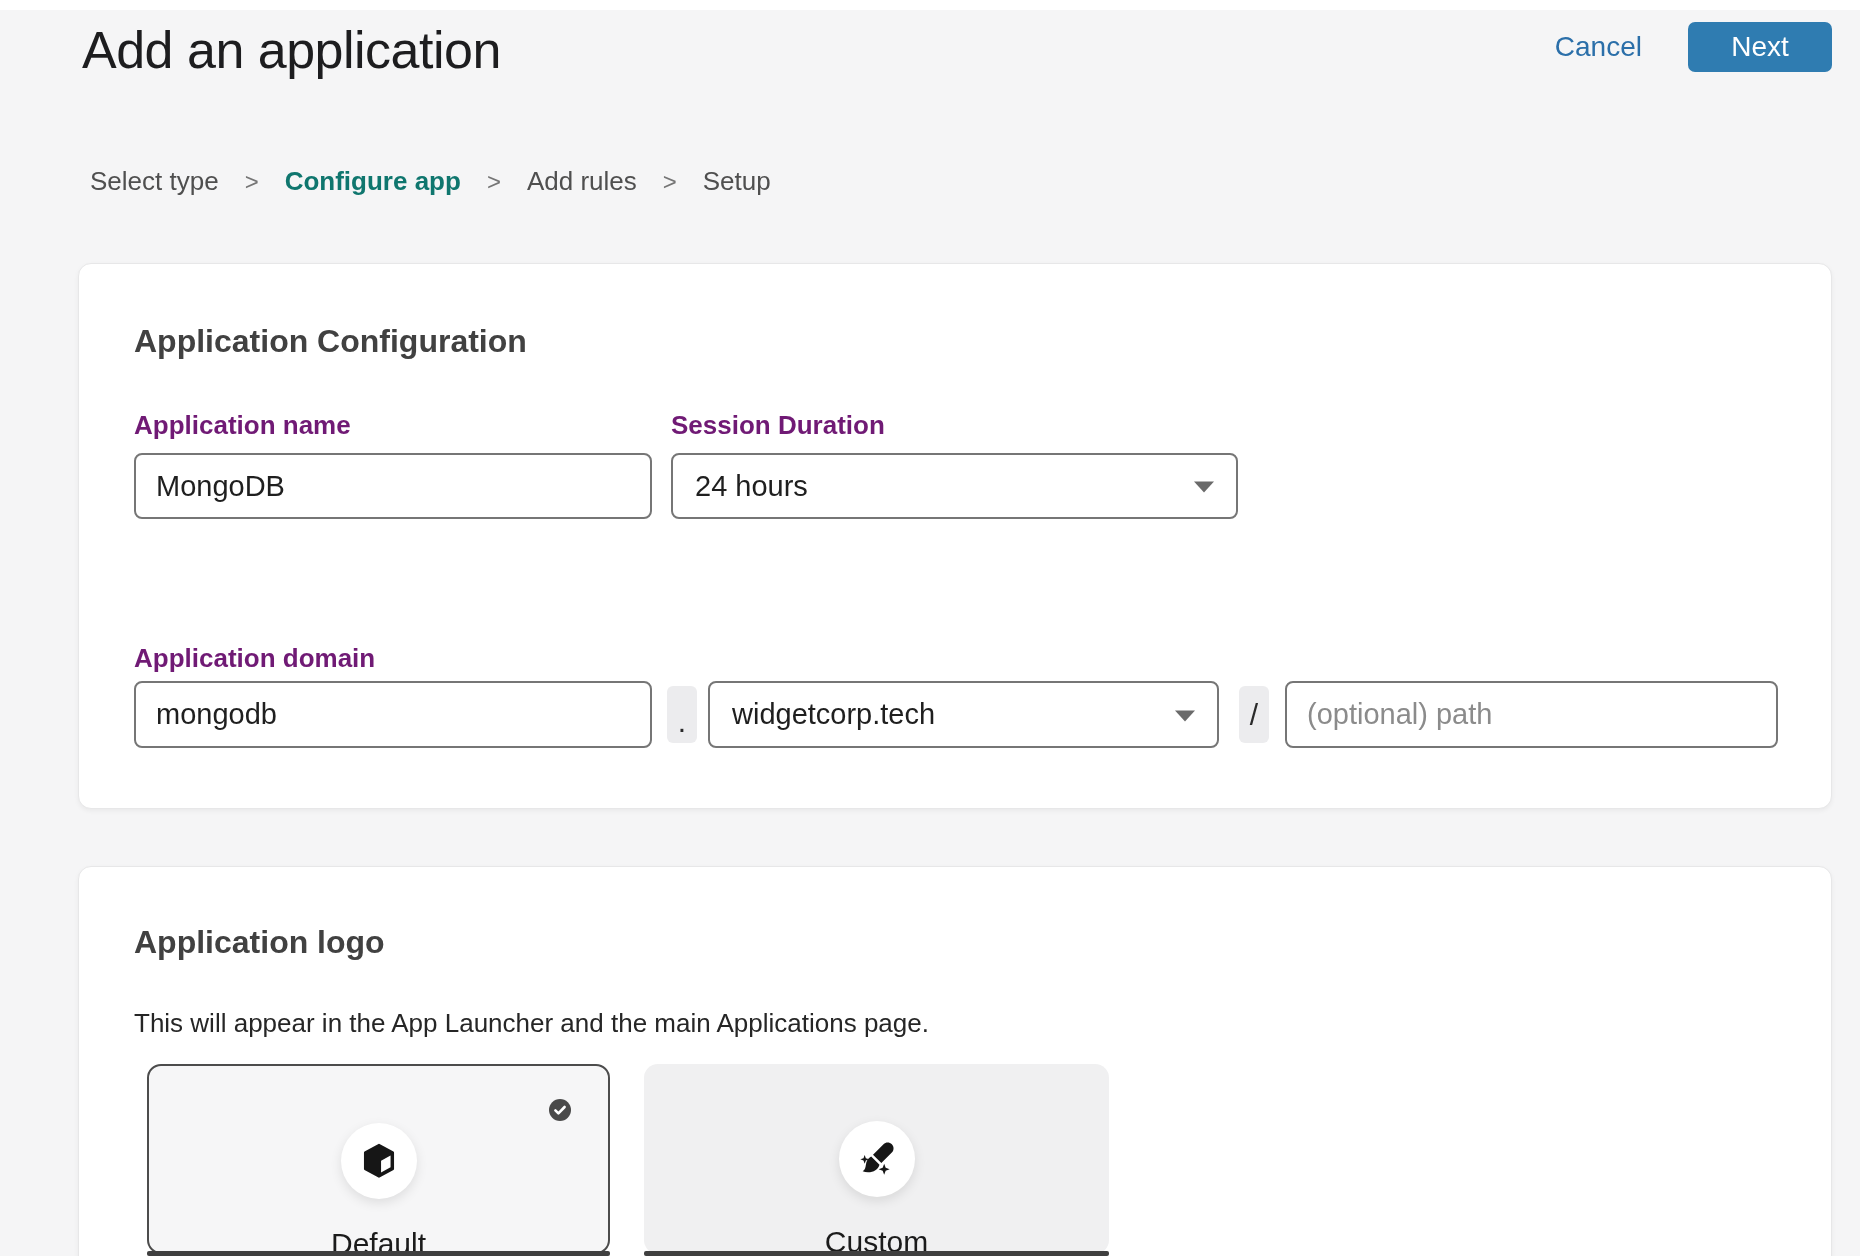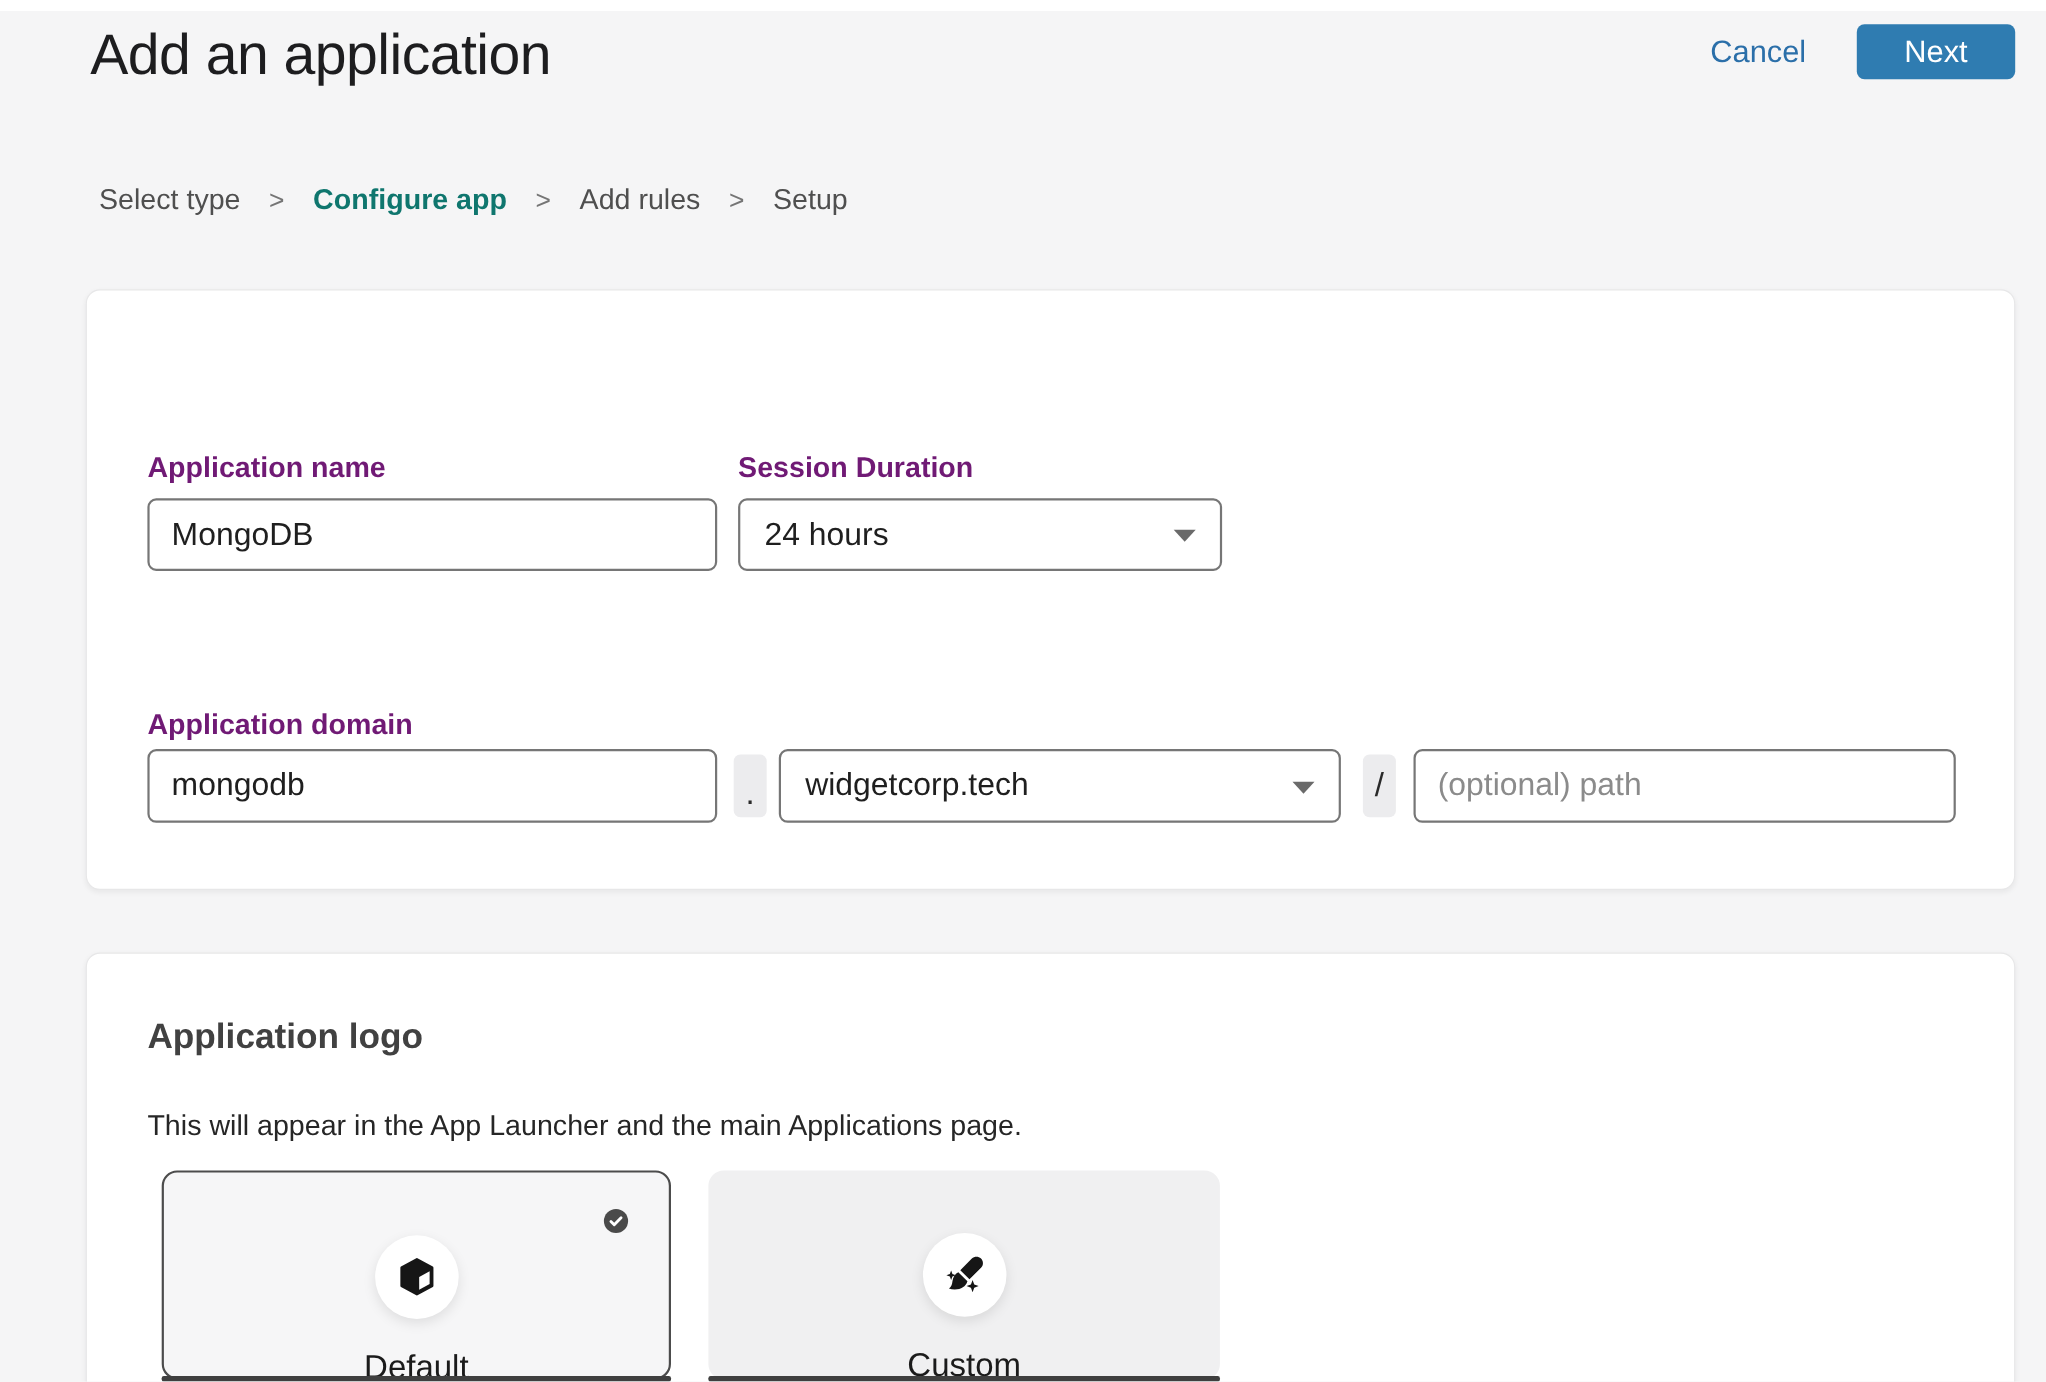--- a/index.html
+++ b/index.html
@@ -118,21 +118,21 @@
     position: absolute; top: 384px; height: 5px; background: #3f3f3f; border-radius: 2px;
   }
   .tile-edge.e1 { left: 68px; width: 463px; }
   .tile-edge.e2 { left: 565px; width: 465px; }
 
   
   .pos-h1       { top: 57px; }
   .lbl-name     { left: 55px;  top: 145px; }
   .lbl-duration { left: 592px; top: 145px; }
   .inp-name     { left: 55px;  top: 189px; width: 518px; }
-  .sel-duration { left: 592px; top: 189px; width: 440px; }
+  .sel-duration { left: 592px; top: 189px; width: 567px; }
   .lbl-domain   { left: 55px;  top: 378px; }
   .inp-sub      { left: 55px;  top: 417px; width: 518px; height: 67px; }
   .pill-dot     { left: 588px; top: 422px; }
   .sel-domain   { left: 629px; top: 417px; width: 511px; height: 67px; }
   .pill-slash   { left: 1160px; top: 422px; }
   .inp-path     { left: 1206px; top: 417px; width: 493px; height: 67px; }
   .pos-h2       { top: 55px; }
 </style>
 </head>
 <body>
@@ -152,20 +152,21 @@
     <span class="crumb">Select type</span>
     <span class="sep">&gt;</span>
     <span class="crumb active">Configure app</span>
     <span class="sep">&gt;</span>
     <span class="crumb">Add rules</span>
     <span class="sep">&gt;</span>
     <span class="crumb">Setup</span>
   </nav>
 
   <section class="card card-config">
+    <h2 class="section-heading pos-h1">Application Configuration</h2>
 
     <label class="field-label lbl-name">Application name</label>
     <input class="text-input inp-name" type="text" value="MongoDB" style="">
 
     <label class="field-label lbl-duration">Session Duration</label>
     <div class="select-box sel-duration">
       <span>24 hours</span>
       <span class="caret-down"></span>
     </div>
 

